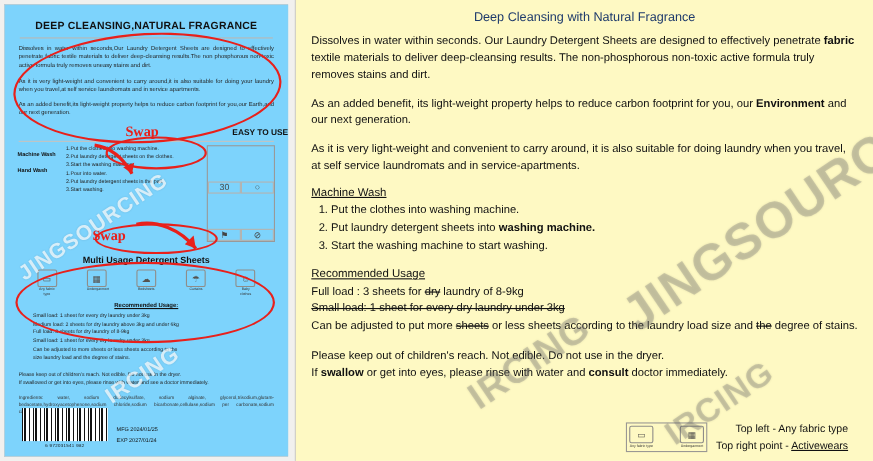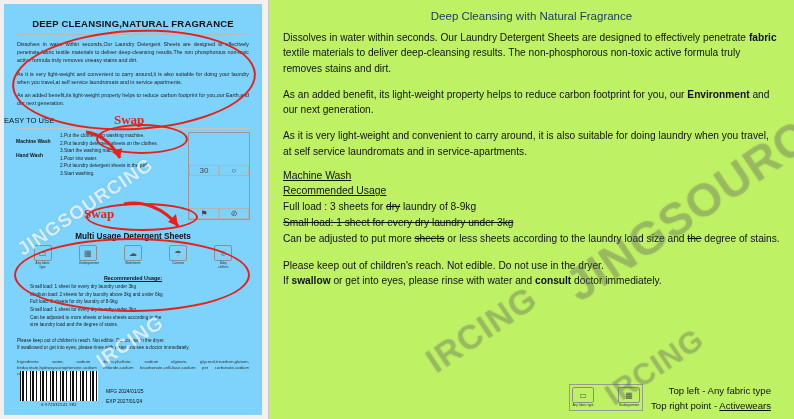--- a/index.html
+++ b/index.html
@@ -29,21 +29,21 @@
     text-align:center;font-weight:bold;font-size:9.5px;letter-spacing:.2px;
     margin:14px 10px 0 10px;color:#111;
   }
   .lbl-rule{
     height:1px;background:#b9b7b3;margin:5px 14px 0 14px;
   }
   .lbl-p{
     font-size:5.3px;line-height:1.55;color:#222;margin:5px 13px 0 13px;text-align:justify;
   }
   .sect-head{
-    text-align:left;font-weight:normal;font-size:7.6px;margin-top:9px;color:#111;
+    text-align:right;font-weight:bold;font-size:7.6px;margin-top:9px;color:#111;
   }
   .hr-thin{height:1px;background:#c6c4c0;margin:3px 13px;}
   .wash-grid{
     display:flex;margin:3px 12px 0 12px;gap:4px;
   }
   .wash-left{width:40px;font-size:5px;line-height:1.5;color:#111;}
   .wash-left b{display:block;font-size:5px;margin-top:6px;}
   .wash-mid{flex:1;font-size:4.8px;line-height:1.55;color:#222;}
   .wash-right{
     width:60px;border:1px solid #999;display:grid;grid-template-columns:1fr 1fr;
@@ -97,21 +97,21 @@
   .wm{
     position:absolute;color:rgba(255,255,255,.72);font-weight:bold;
     font-family:"Liberation Sans", sans-serif;
     letter-spacing:1px;pointer-events:none;user-select:none;
     text-shadow:0 0 2px rgba(0,0,0,.12);
   }
   .wm.dark{color:rgba(120,120,120,.30);}
 
   
   .right{
-    position:relative;flex:1;height:419px;background:#bef264;padding:8px 14px 0 14px;
+    position:relative;flex:1;height:419px;background:#fef9c3;padding:8px 14px 0 14px;
     box-sizing:border-box;
   }
   .r-title{
     text-align:center;font-size:11.5px;color:#1e3a6b;margin:2px 0 8px 0;
   }
   .r-p{font-size:10.2px;line-height:1.5;color:#111;margin:0 0 11px 0;}
   .r-sub{font-size:10.4px;color:#111;text-decoration:underline;margin:4px 0 3px 0;}
   .r-ol{margin:0 0 12px 18px;padding:0;font-size:10.2px;line-height:1.55;color:#111;}
   .r-ol li{margin:0;}
   .r-lines{font-size:10.2px;line-height:1.55;color:#111;}
@@ -259,20 +259,25 @@
       As an added benefit, its light-weight property helps to reduce carbon footprint for you, our <b>Environment</b> and our next
       generation.
     </div>
 
     <div class="r-p">
       As it is very light-weight and convenient to carry around, it is also suitable for doing laundry when you travel, at self
       service laundromats and in service-apartments.
     </div>
 
     <div class="r-sub">Machine Wash</div>
+    <ol class="r-ol">
+      <li>Put the clothes into washing machine.</li>
+      <li>Put laundry detergent sheets into <b>washing machine.</b></li>
+      <li>Start the washing machine to start washing.</li>
+    </ol>
 
     <div class="r-sub">Recommended Usage</div>
     <div class="r-lines">
       <div>Full load : 3 sheets for <strike>dry</strike> laundry of 8-9kg</div>
       <div><strike>Small load: 1 sheet for every dry laundry under 3kg</strike></div>
       <div>Can be adjusted to put more <strike>sheets</strike> or less sheets according to the laundry load size and <strike>the</strike> degree of stains.</div>
     </div>
 
     <div class="r-foot">
       <div>Please keep out of children's reach. Not edible. Do not use in the dryer.</div>

